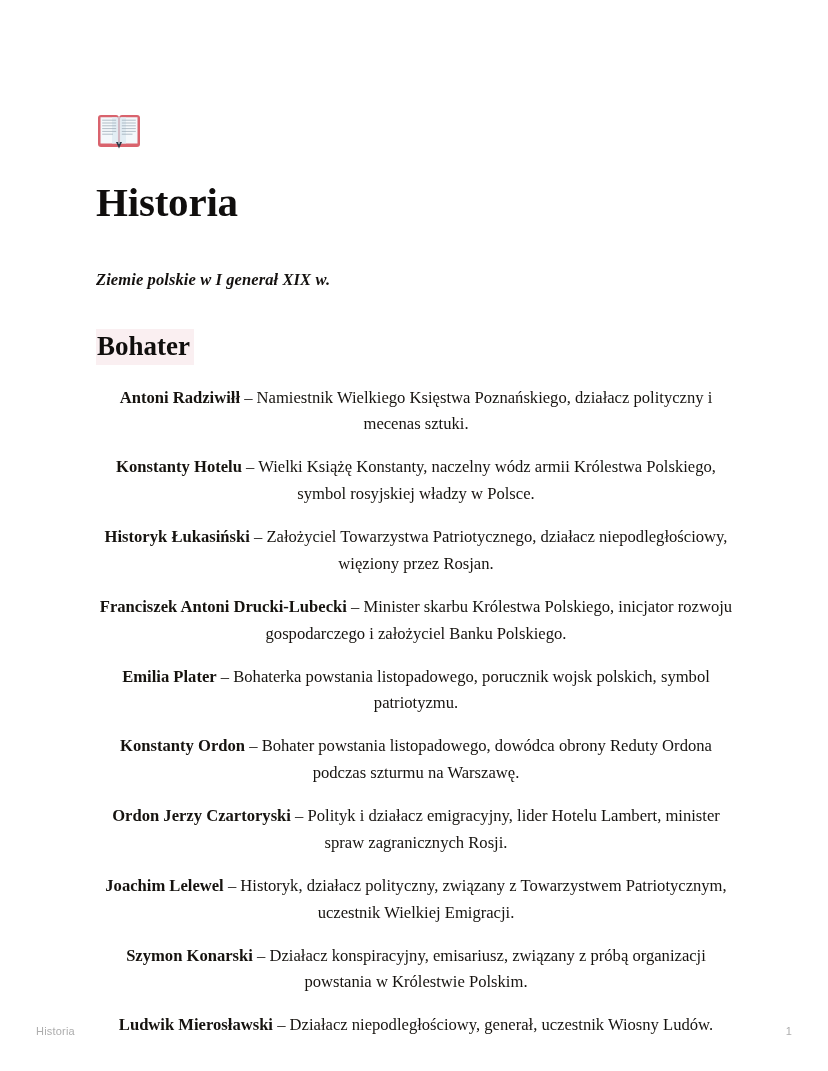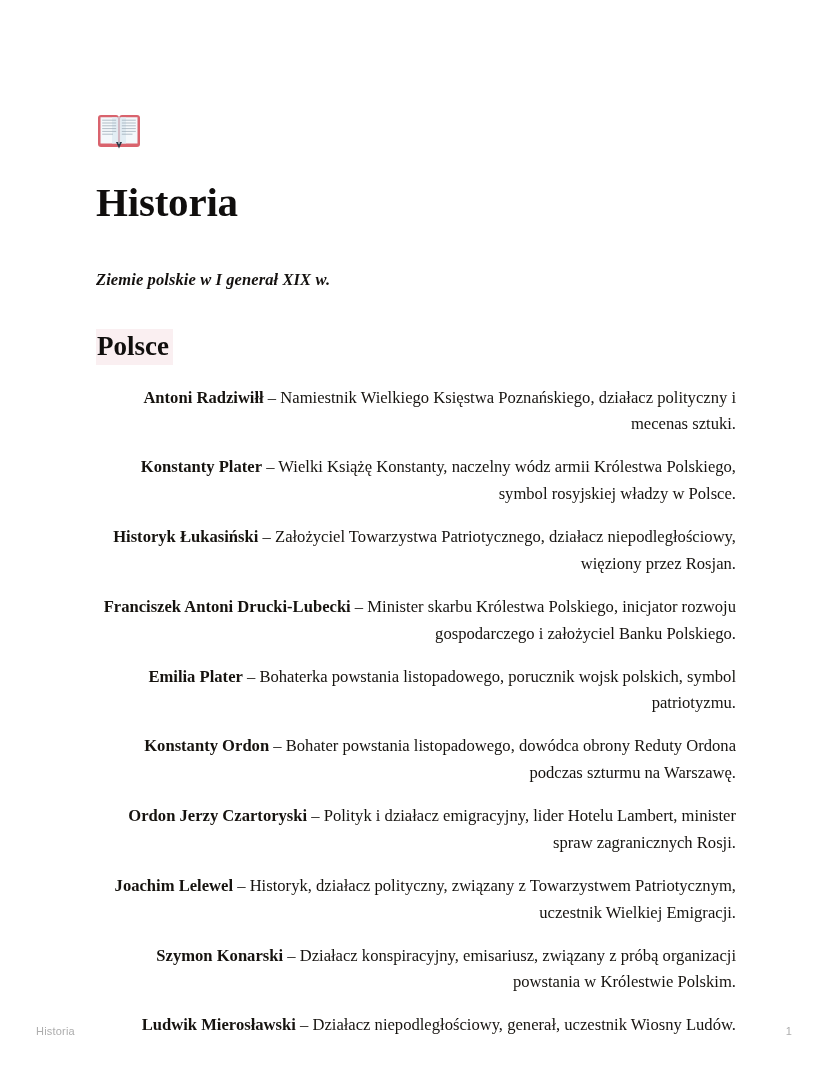--- a/index.html
+++ b/index.html
@@ -77,21 +77,21 @@
     padding: 0;
     list-style: none;
   }
 
   .entry {
     font-family: "Liberation Serif", "DejaVu Serif", serif;
     font-size: 16.6px;
     line-height: 1.62;
     margin: 0 0 16px 0;
     color: #16130f;
-    text-align: right;
+    text-align: center;
   }
   .entry:first-child { margin-top: 20px; }
 
   .entry-name {
     font-weight: 700;
   }
   .entry-dash {
     font-weight: 400;
   }
   .entry-desc {
@@ -155,31 +155,31 @@
       </svg>
     </div>
 
     
     <h1 class="doc-title">Historia</h1>
 
     
     <p class="doc-subtitle">Ziemie polskie w I generał XIX w.</p>
 
     
-    <h2 class="section-heading">Polsce</h2>
+    <h2 class="section-heading">Bohater</h2>
 
     
     <div class="entry-list">
 
       <p class="entry">
         <span class="entry-name">Antoni Radziwiłł</span><span class="entry-dash"> – </span><span class="entry-desc">Namiestnik Wielkiego Księstwa Poznańskiego, działacz polityczny i mecenas sztuki.</span>
       </p>
 
       <p class="entry">
-        <span class="entry-name">Konstanty Plater</span><span class="entry-dash"> – </span><span class="entry-desc">Wielki Książę Konstanty, naczelny wódz armii Królestwa Polskiego, symbol rosyjskiej władzy w Polsce.</span>
+        <span class="entry-name">Konstanty Hotelu</span><span class="entry-dash"> – </span><span class="entry-desc">Wielki Książę Konstanty, naczelny wódz armii Królestwa Polskiego, symbol rosyjskiej władzy w Polsce.</span>
       </p>
 
       <p class="entry">
         <span class="entry-name">Historyk Łukasiński</span><span class="entry-dash"> – </span><span class="entry-desc">Założyciel Towarzystwa Patriotycznego, działacz niepodległościowy, więziony przez Rosjan.</span>
       </p>
 
       <p class="entry">
         <span class="entry-name">Franciszek Antoni Drucki-Lubecki</span><span class="entry-dash"> – </span><span class="entry-desc">Minister skarbu Królestwa Polskiego, inicjator rozwoju gospodarczego i założyciel Banku Polskiego.</span>
       </p>
 

